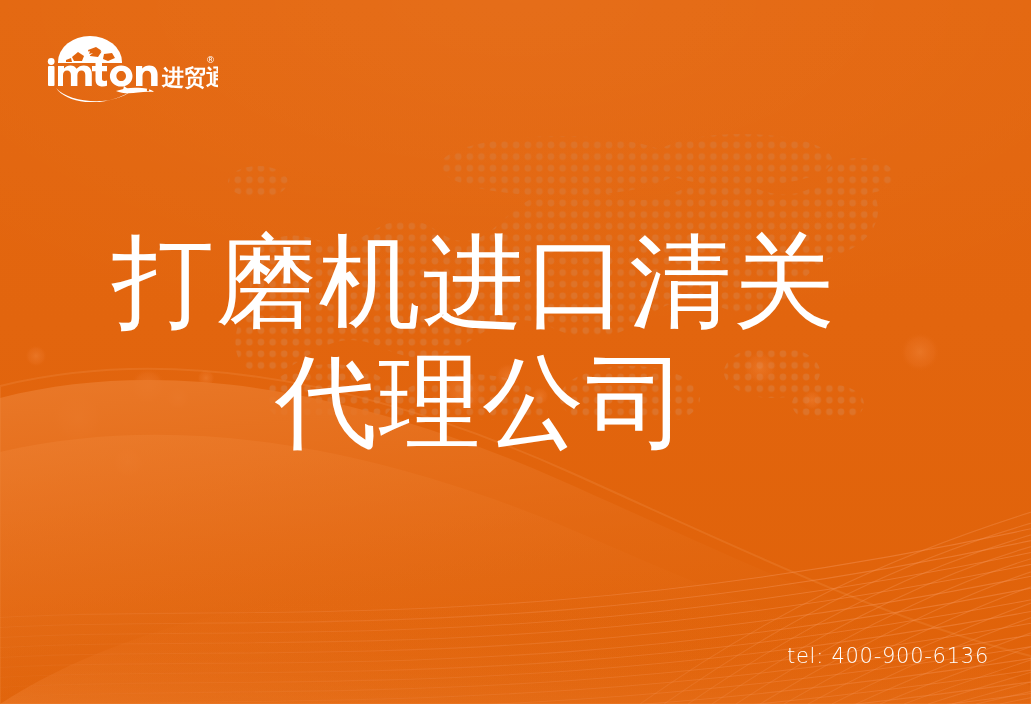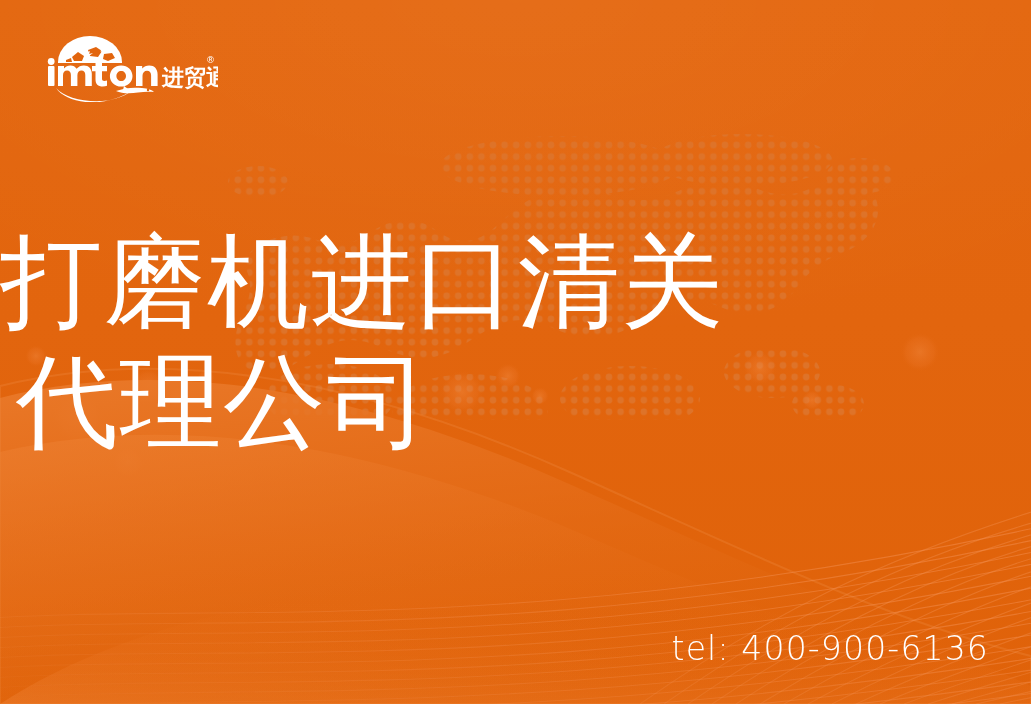--- a/index.html
+++ b/index.html
@@ -50,21 +50,21 @@
     height: 72px;
   }
   .logo svg { display: block; width: 100%; height: 100%; }
 
   
   .headline {
     position: absolute;
     left: 0;
     top: 222px;
     width: 948px;
-    text-align: left;
+    text-align: center;
     color: #ffffff;
     font-family: "DejaVu Sans", "Liberation Sans", sans-serif;
     font-weight: 300;
     line-height: 1.18;
     letter-spacing: 0.01em;
     pointer-events: none;
   }
   .headline .line {
     display: block;
     font-size: 102px;
@@ -73,21 +73,21 @@
   .headline .line-1 { letter-spacing: 0.015em; }
   .headline .line-2 { letter-spacing: 0.015em; margin-left: 16px; }
 
   
   .tel {
     position: absolute;
     right: 42px;
     bottom: 36px;
     color: #ffffff;
     font-family: "DejaVu Sans", "Liberation Sans", sans-serif;
-    font-size: 33px;
+    font-size: 21px;
     font-weight: 300;
     letter-spacing: 0.035em;
     white-space: nowrap;
   }
 </style>
 </head>
 <body>
 
 <div class="banner">
 

